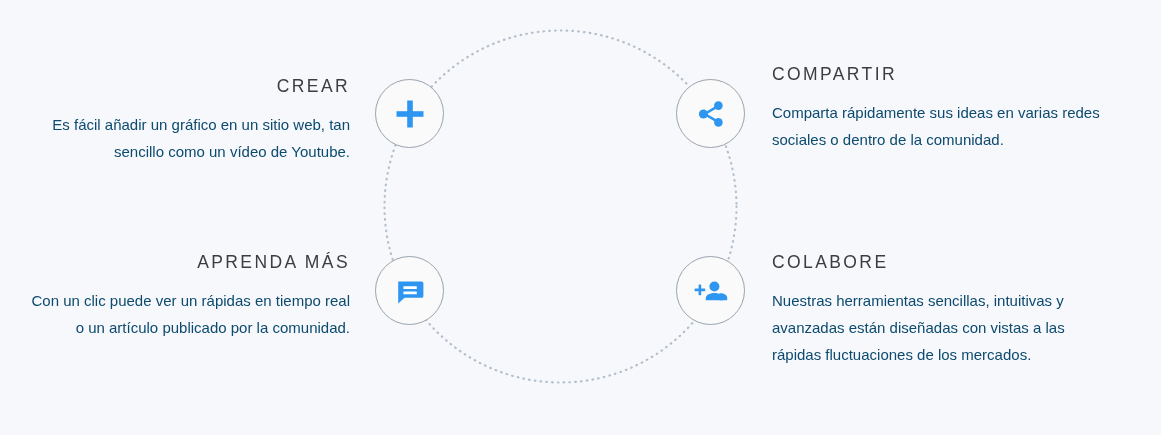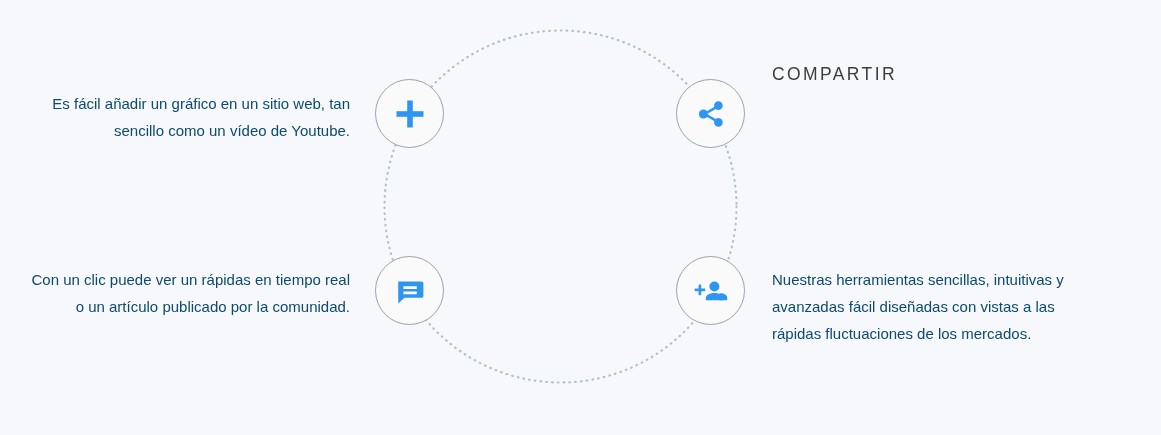--- a/index.html
+++ b/index.html
@@ -79,60 +79,64 @@
 
   <div class="icon-circle" id="circle-crear">
     <span>
       <svg width="30" height="30" viewBox="0 0 30 30" xmlns="http://www.w3.org/2000/svg">
         <rect x="12.2" y="1.5" width="5.6" height="27" fill="#2e96f0"></rect>
         <rect x="1.5" y="12.2" width="27" height="5.6" fill="#2e96f0"></rect>
       </svg>
     </span>
   </div>
   <div class="feature-text right-aligned" id="text-crear">
+    <div class="feature-title">CREAR</div>
     <div class="feature-desc">Es fácil añadir un gráfico en un sitio web, tan sencillo como un vídeo de Youtube.</div>
   </div>
 
   <div class="icon-circle" id="circle-compartir">
     <span>
       <svg width="30" height="30" viewBox="0 0 30 30" xmlns="http://www.w3.org/2000/svg">
         <line x1="8.6" y1="15" x2="21.6" y2="7.3" stroke="#2e96f0" stroke-width="2.6" stroke-linecap="round"></line>
         <line x1="8.6" y1="15" x2="21.6" y2="22.7" stroke="#2e96f0" stroke-width="2.6" stroke-linecap="round"></line>
         <circle cx="7.4" cy="15" r="4.5" fill="#2e96f0"></circle>
         <circle cx="22.4" cy="6.6" r="4.3" fill="#2e96f0"></circle>
         <circle cx="22.4" cy="23.4" r="4.3" fill="#2e96f0"></circle>
       </svg>
     </span>
   </div>
   <div class="feature-text left-aligned" id="text-compartir">
     <div class="feature-title">COMPARTIR</div>
+    <div class="feature-desc">Comparta rápidamente sus ideas en varias redes sociales o dentro de la comunidad.</div>
   </div>
 
   <div class="icon-circle" id="circle-aprender">
     <span>
       <svg width="30" height="30" viewBox="0 0 30 30" xmlns="http://www.w3.org/2000/svg">
         <path d="M3.2 5.4 h23.6 a1.6 1.6 0 0 1 1.6 1.6 v13.2 a1.6 1.6 0 0 1 -1.6 1.6 H9.6 L3.2 27.4 Z" fill="#2e96f0"></path>
         <rect x="8.4" y="10.3" width="13.4" height="2.8" rx="0.5" fill="#ffffff"></rect>
         <rect x="8.4" y="15.4" width="13.4" height="2.8" rx="0.5" fill="#ffffff"></rect>
       </svg>
     </span>
   </div>
   <div class="feature-text right-aligned" id="text-aprender">
+    <div class="feature-title">APRENDA MÁS</div>
     <div class="feature-desc">Con un clic puede ver un rápidas en tiempo real o un artículo publicado por la comunidad.</div>
   </div>
 
   <div class="icon-circle" id="circle-colaborar">
     <span>
       <svg width="34" height="26" viewBox="0 0 34 26" xmlns="http://www.w3.org/2000/svg">
         <rect x="0.6" y="10.6" width="10.6" height="2.6" rx="0.4" fill="#2e96f0"></rect>
         <rect x="4.6" y="6.6" width="2.6" height="10.6" rx="0.4" fill="#2e96f0"></rect>
         <path d="M26.2 4.1 a4.6 4.6 0 0 1 0 9.2 a4.6 4.6 0 0 0 0 -9.2 Z" fill="#2e96f0"></path>
         <path d="M25.4 15.2 h0.9 c3.9 0 6.9 2.1 6.9 4.7 v2.4 h-7.8 Z" fill="#2e96f0"></path>
         <circle cx="20.4" cy="8.5" r="5.0" fill="#2e96f0"></circle>
         <path d="M20.4 15.0 c5.2 0 8.6 2.4 8.6 5.2 v2.1 H11.8 v-2.1 c0 -2.8 3.4 -5.2 8.6 -5.2 Z" fill="#2e96f0"></path>
       </svg>
     </span>
   </div>
   <div class="feature-text left-aligned" id="text-colaborar">
-    <div class="feature-desc">Nuestras herramientas sencillas, intuitivas y avanzadas fácil diseñadas con vistas a las rápidas fluctuaciones de los mercados.</div>
+    <div class="feature-title">COLABORE</div>
+    <div class="feature-desc">Nuestras herramientas sencillas, intuitivas y avanzadas están diseñadas con vistas a las rápidas fluctuaciones de los mercados.</div>
   </div>
 
 </div>
 
 </body></html>

